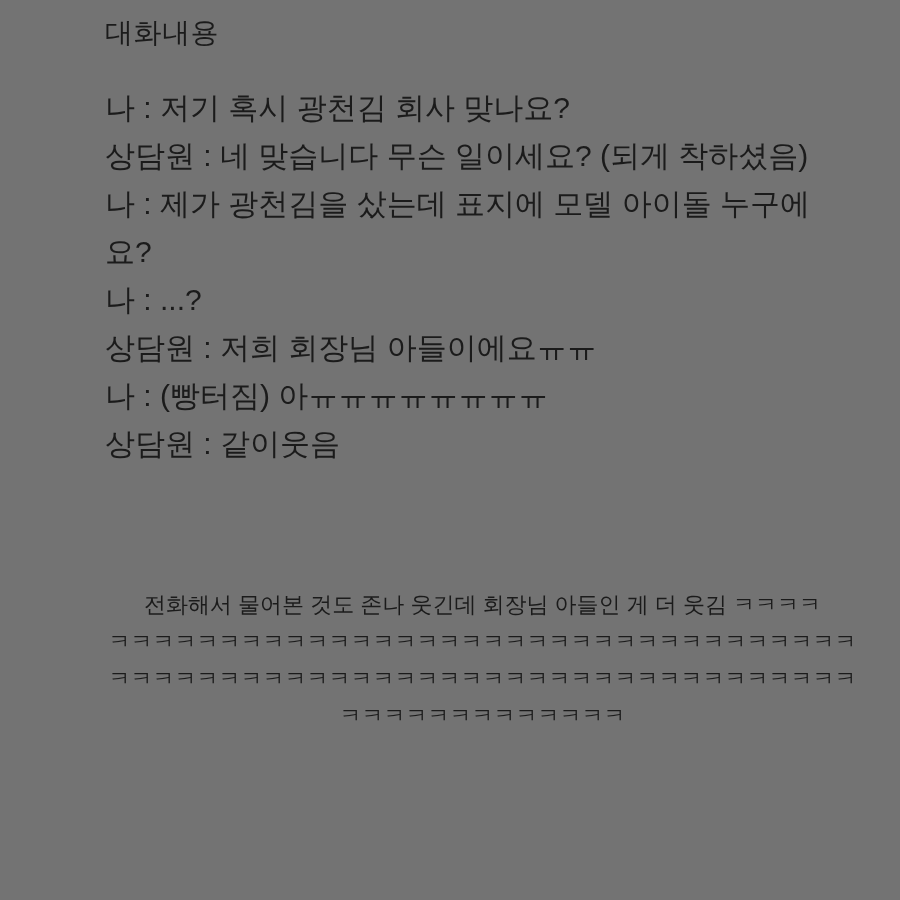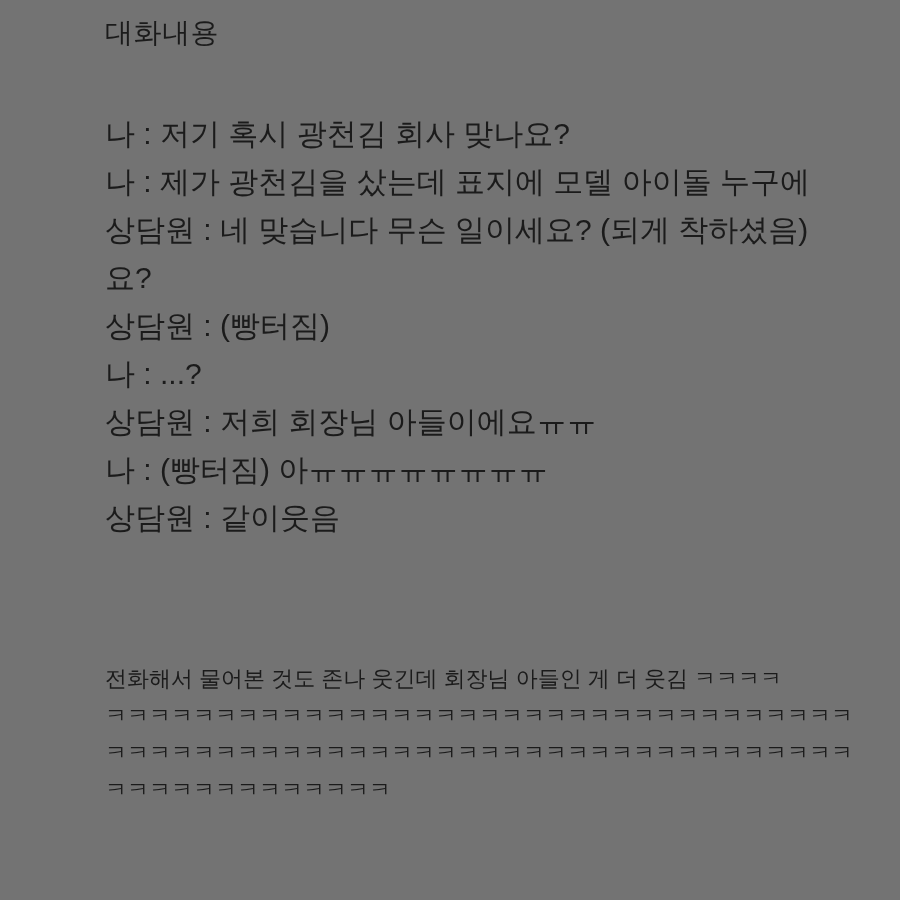--- a/index.html
+++ b/index.html
@@ -22,52 +22,52 @@
     left: 105px;
     right: 40px;
   }
   .doc-title {
     font-size: 28px;
     line-height: 38px;
     font-weight: 400;
     letter-spacing: 0.5px;
   }
   .conversation {
-    margin-top: 58px;
+    margin-top: 32px;
   }
   .conv-line {
     font-size: 30px;
     line-height: 48px;
     font-weight: 400;
     white-space: nowrap;
   }
   .footer {
     margin-top: 118px;
   }
   .footer-line {
     font-size: 22px;
     line-height: 37px;
     font-weight: 400;
     white-space: nowrap;
+    text-align: center;
   }
 </style>
 </head>
 <body>
 
 <div class="page">
   <div class="content">
 
     <div class="doc-title">대화내용</div>
 
     <div class="conversation">
       <div class="conv-line">나 : 저기 혹시 광천김 회사 맞나요?</div>
+      <div class="conv-line">상담원 : 네 맞습니다 무슨 일이세요? (되게 착하셨음)</div>
       <div class="conv-line">나 : 제가 광천김을 샀는데 표지에 모델 아이돌 누구에</div>
-      <div class="conv-line">상담원 : 네 맞습니다 무슨 일이세요? (되게 착하셨음)</div>
       <div class="conv-line">요?</div>
-      <div class="conv-line">상담원 : (빵터짐)</div>
       <div class="conv-line">나 : ...?</div>
       <div class="conv-line">상담원 : 저희 회장님 아들이에요ㅠㅠ</div>
       <div class="conv-line">나 : (빵터짐) 아ㅠㅠㅠㅠㅠㅠㅠㅠ</div>
       <div class="conv-line">상담원 : 같이웃음</div>
     </div>
 
     <div class="footer">
       <div class="footer-line">전화해서 물어본 것도 존나 웃긴데 회장님 아들인 게 더 웃김 ㅋㅋㅋㅋ</div>
       <div class="footer-line">ㅋㅋㅋㅋㅋㅋㅋㅋㅋㅋㅋㅋㅋㅋㅋㅋㅋㅋㅋㅋㅋㅋㅋㅋㅋㅋㅋㅋㅋㅋㅋㅋㅋㅋ</div>
       <div class="footer-line">ㅋㅋㅋㅋㅋㅋㅋㅋㅋㅋㅋㅋㅋㅋㅋㅋㅋㅋㅋㅋㅋㅋㅋㅋㅋㅋㅋㅋㅋㅋㅋㅋㅋㅋ</div>

